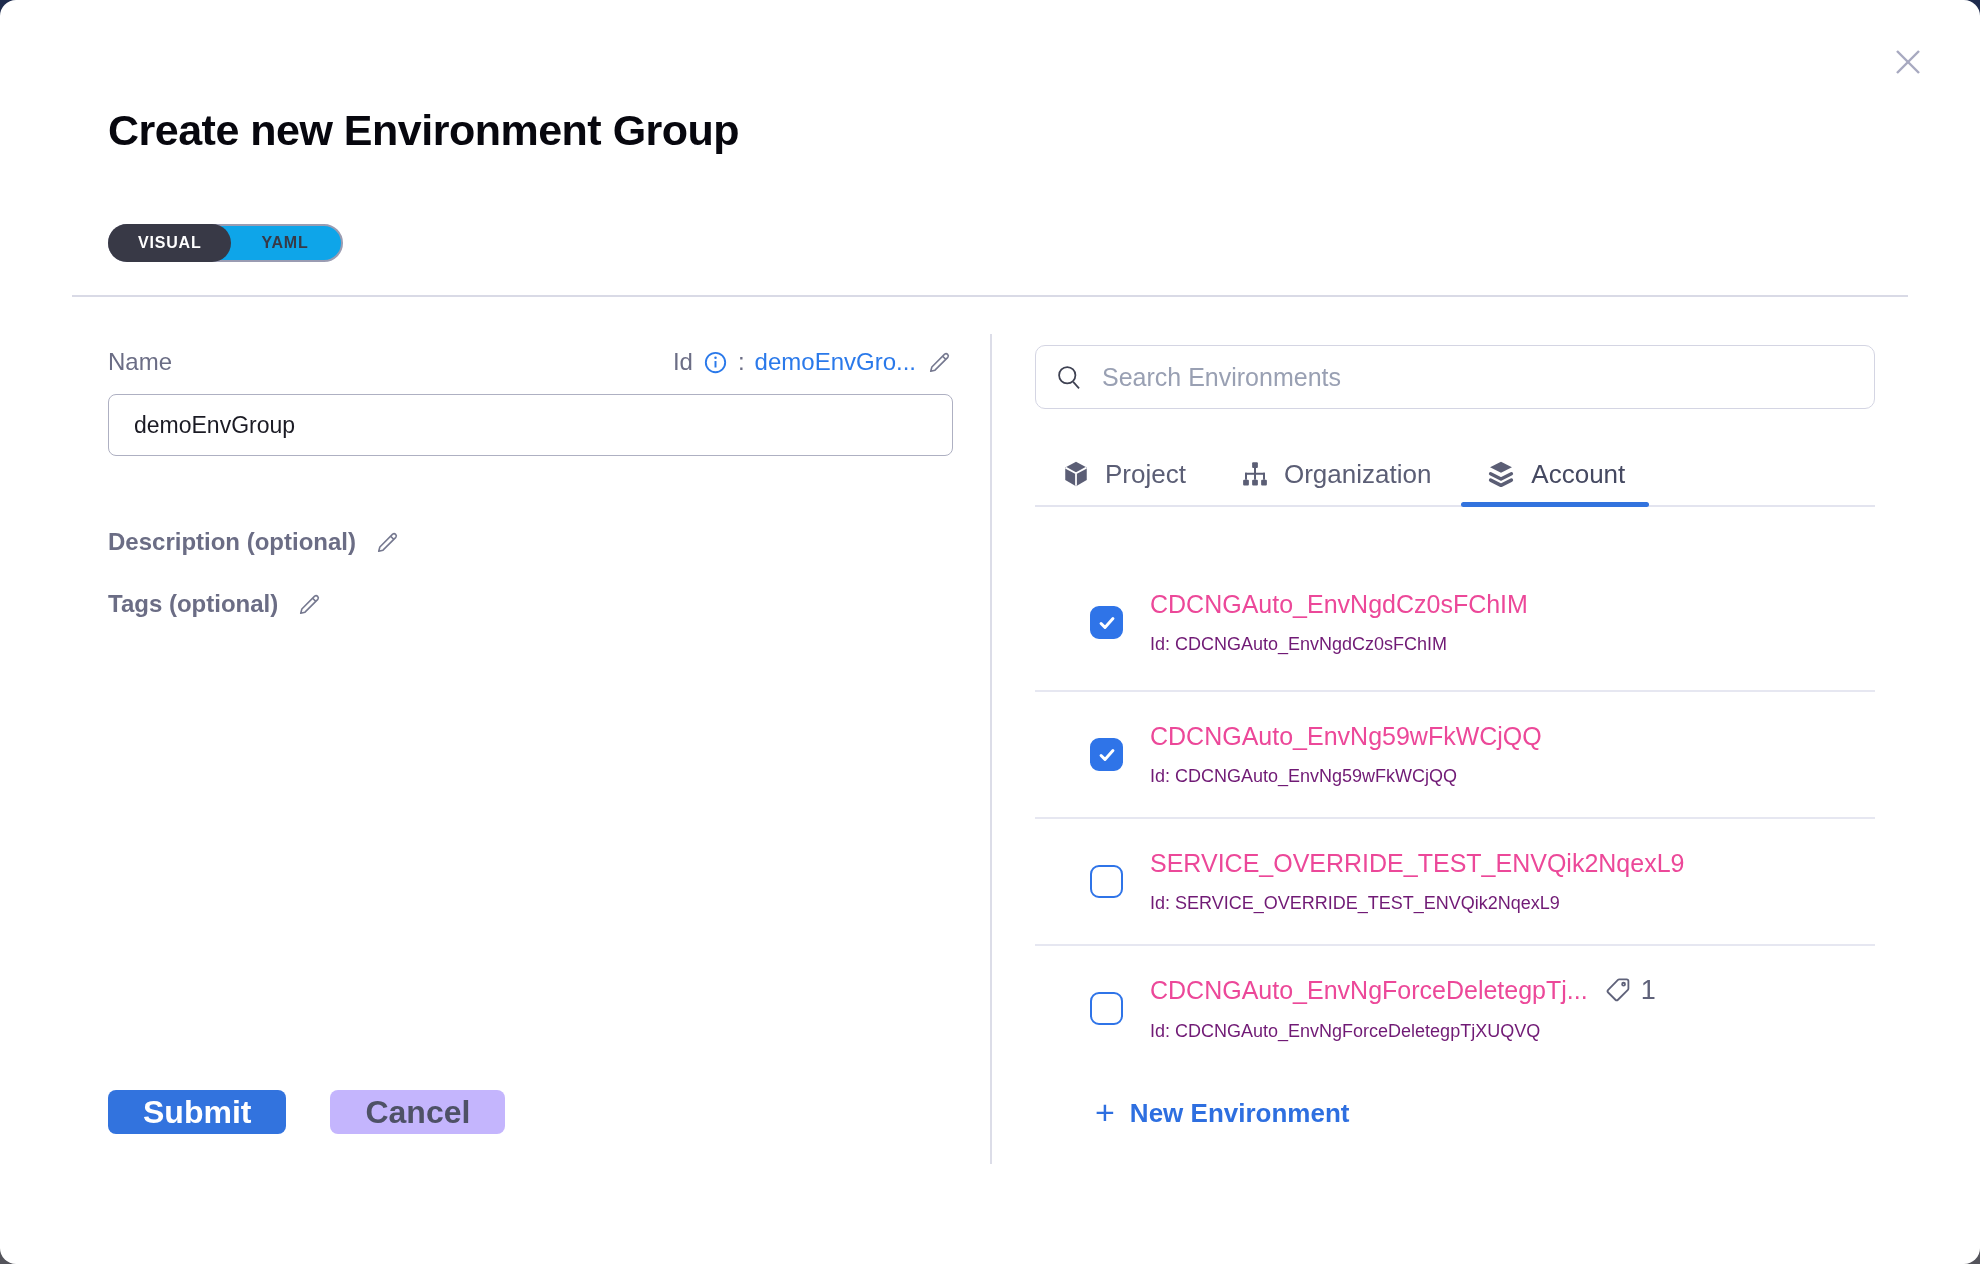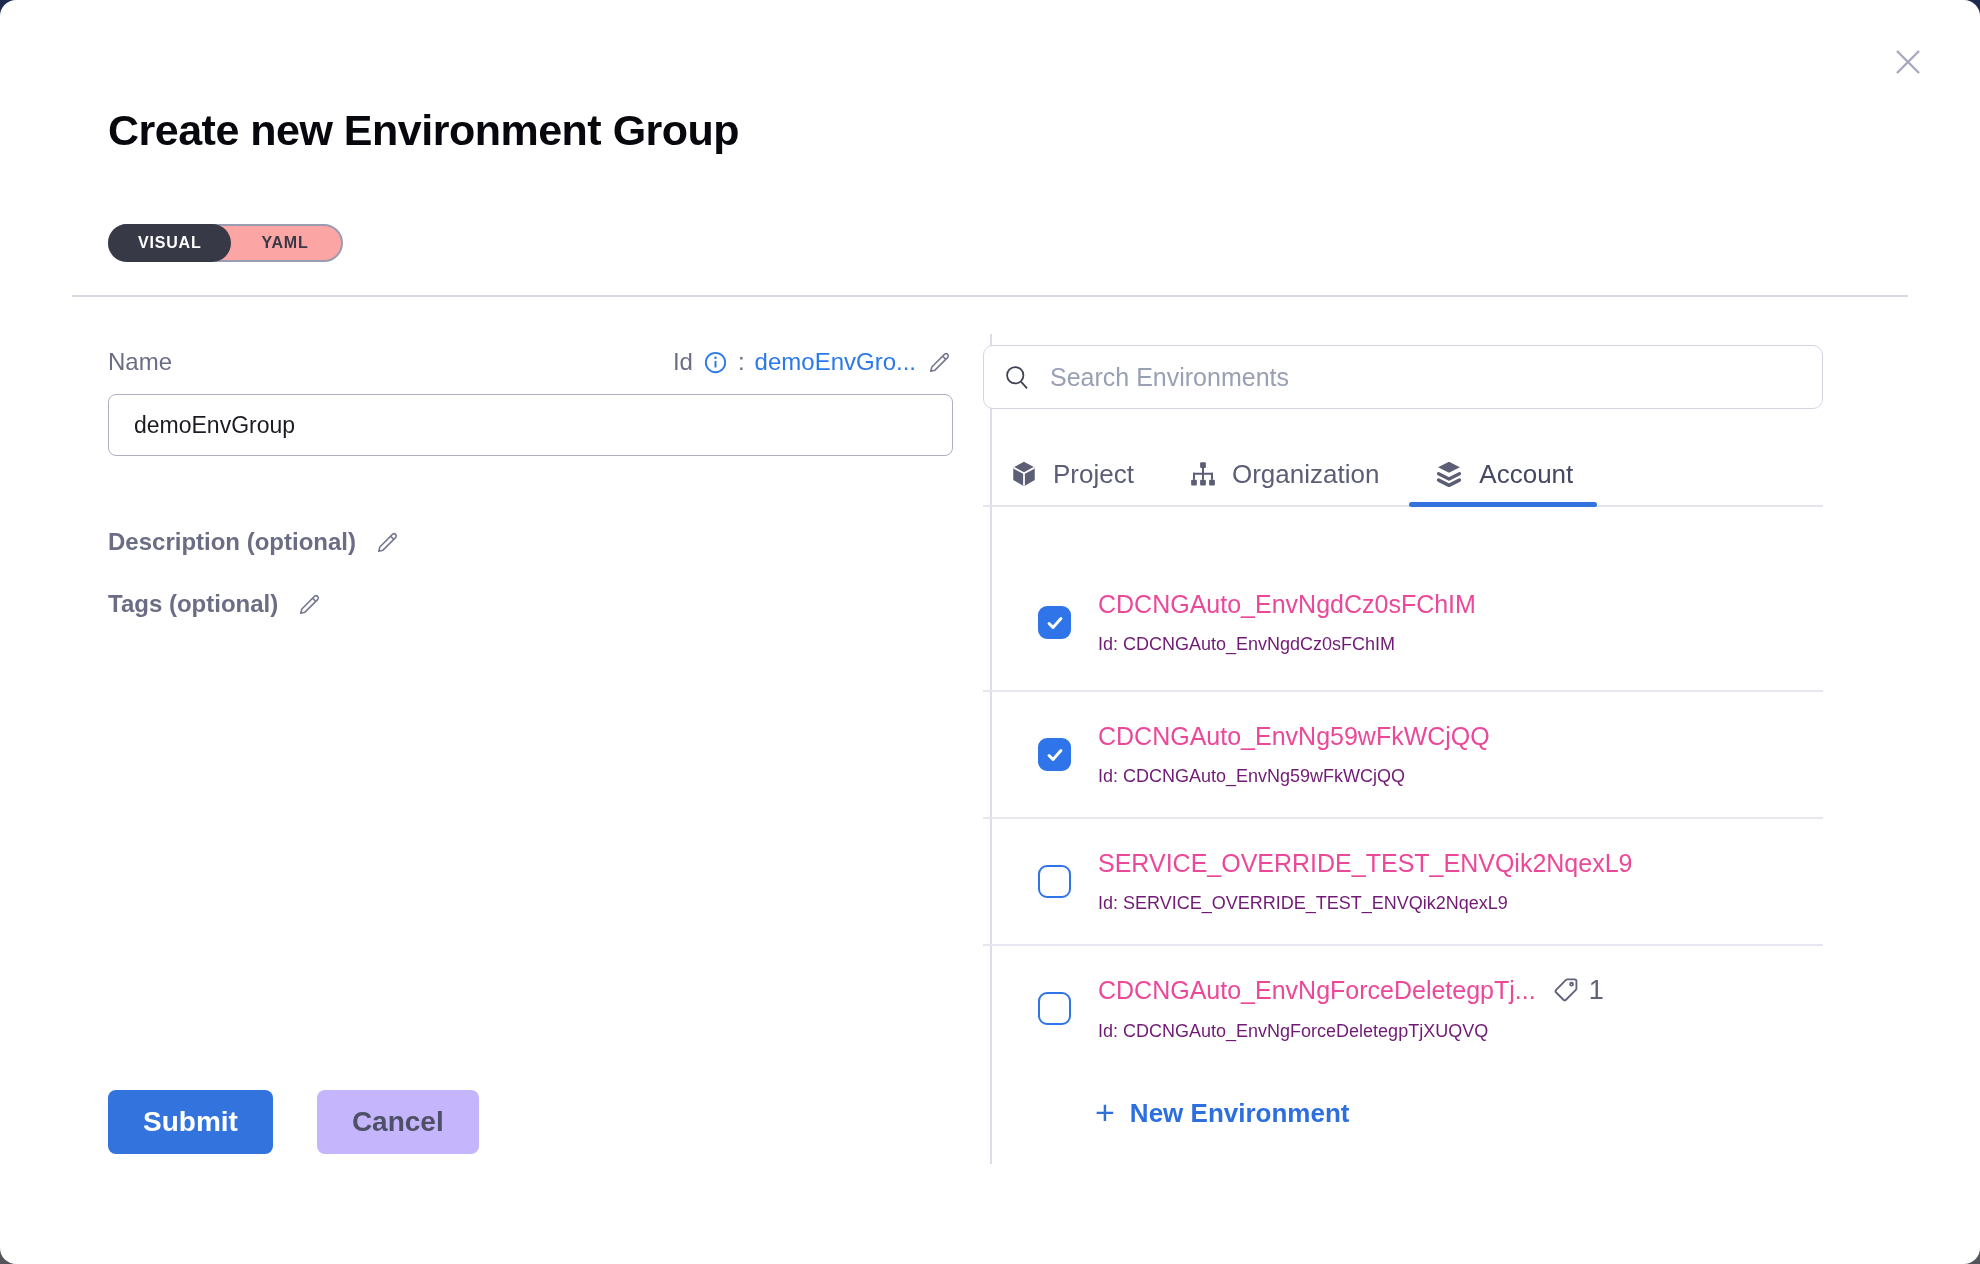--- a/index.html
+++ b/index.html
@@ -21,21 +21,21 @@
   }
   
   .page-title {
     position:absolute; left:108px; top:106px;
     font-size:43px; font-weight:700; color:#07070E; letter-spacing:-0.5px;
   }
   
   .mode-toggle {
     position:absolute; left:108px; top:224px; height:38px;
     display:inline-flex; align-items:center;
-    border:2px solid #9A9CB2; border-radius:20px; background:#fca5a5;
+    border:2px solid #9A9CB2; border-radius:20px; background:#0ea5e9;
   }
   .mode-seg { display:flex; align-items:center; height:38px; font-size:16px;
     font-weight:700; letter-spacing:0.8px; cursor:pointer; }
   .mode-seg.selected {
     margin:-2px; padding:0 30px; background:#383946; color:#fff; border-radius:20px;
   }
   .mode-seg.unselected { padding:0 32px; color:#383946; }
 
   .divider-h { position:absolute; left:72px; right:72px; top:295px; height:2px; background:#D9DAE6; }
   .divider-v { position:absolute; left:990px; top:334px; height:830px; width:2px; background:#DCDDE8; }
@@ -52,28 +52,28 @@
     border:1.5px solid #AEB0C2; border-radius:8px;
     font-size:23px; color:#1B1B24; padding:0 25px;
     font-family:"Liberation Sans", sans-serif; outline:none; background:#fff;
   }
   .opt-row { display:flex; align-items:center; gap:18px; }
   .opt-row.description { margin-top:72px; }
   .opt-row.tags { margin-top:34px; }
   .opt-label { font-size:24px; font-weight:700; color:#6B6D85; }
 
   .actions { position:absolute; left:108px; top:1090px; display:flex; gap:44px; }
-  .btn { height:64px; border-radius:8px; font-size:28px; font-weight:700;
+  .btn { height:44px; border-radius:8px; font-size:32px; font-weight:700;
     display:flex; align-items:center; justify-content:center; cursor:pointer; border:none;
     font-family:"Liberation Sans", sans-serif; }
   .btn-submit { background:#3273DE; color:#fff; padding:0 35px; }
   .btn-cancel { background:#c4b5fd; color:#4E5166; padding:0 35px; }
 
   
-  .right-pane { position:absolute; left:983px; top:345px; width:840px; }
+  .right-pane { position:absolute; left:1035px; top:345px; width:840px; }
   .search-box {
     height:64px; border:1.5px solid #D4D5E3; border-radius:10px;
     display:flex; align-items:center; padding:0 19px; gap:17px; background:#fff;
   }
   .search-input { border:none; outline:none; flex:1; font-size:25px; color:#333;
     font-family:"Liberation Sans", sans-serif; background:transparent; }
   .search-input::placeholder { color:#99A0B3; }
 
   .env-tabs { display:flex; align-items:center; gap:54px; height:64px; margin-top:34px;
     border-bottom:2px solid #E3E4EF; padding-left:26px; }

